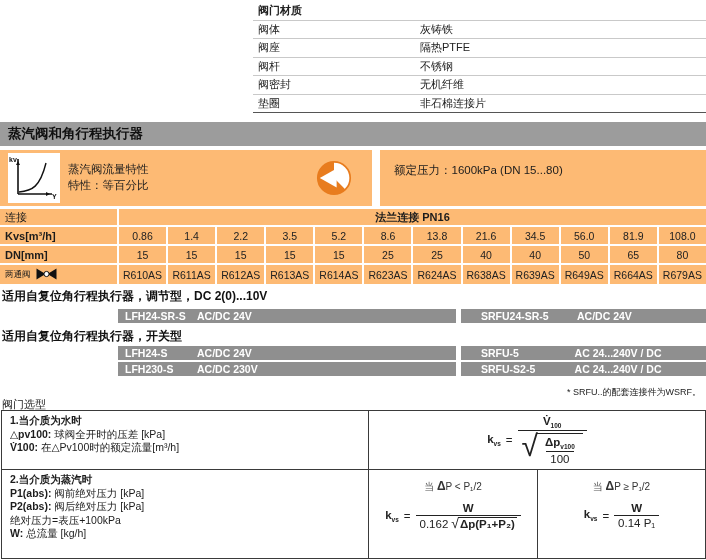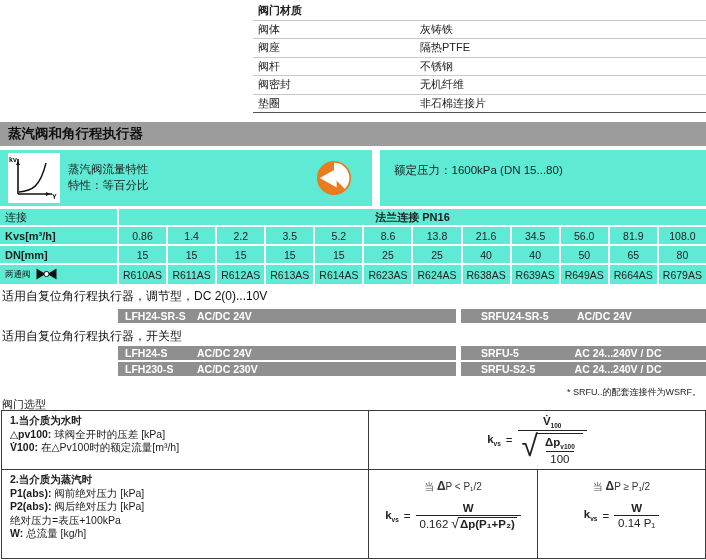--- a/index.html
+++ b/index.html
@@ -12,39 +12,39 @@
   .materials{position:absolute;left:253px;top:2px;width:453px;}
   .mat-row{height:17.5px;display:flex;align-items:center;border-bottom:1px solid #c9c9c9;}
   .mat-row.last{border-bottom:1.6px solid #555;}
   .mat-label{width:162px;padding-left:5px;color:#222;}
   .mat-title{font-weight:bold;}
   .mat-value{color:#222;}
   
   .section-bar{position:absolute;left:0;top:122px;width:706px;height:24px;background:#9c9c9c;
     color:#111;font-weight:bold;font-size:13.5px;line-height:24px;padding-left:8px;box-sizing:border-box;}
   
-  .peach{background:#5eead4;}
+  .peach{background:#fdba74;}
   .feature-left{position:absolute;left:0;top:150px;width:372px;height:56px;}
   .feature-right{position:absolute;left:380px;top:150px;width:326px;height:56px;box-sizing:border-box;padding:13px 0 0 14px;font-size:11.5px;}
   .chart-box{position:absolute;left:8px;top:3px;width:52px;height:50px;background:#fff;}
   .feature-text{position:absolute;left:68px;top:11px;line-height:16px;font-size:11.5px;}
   .logo{position:absolute;left:316px;top:10px;width:36px;height:36px;}
   
   .vtable{position:absolute;left:0;width:706px;display:flex;gap:2px;}
   .vt-label{flex:0 0 117px;box-sizing:border-box;padding-left:5px;display:flex;align-items:center;}
   .vt-cell{flex:1;display:flex;align-items:center;justify-content:center;font-size:10.5px;color:#222;}
   .vt-merged{flex:1;display:flex;align-items:center;justify-content:center;font-weight:bold;}
   .r-conn{top:209px;height:16px;}
   .r-kvs{top:227px;height:17px;}
   .r-dn{top:246px;height:17px;}
   .r-model{top:265px;height:19px;}
   .bold{font-weight:bold;}
   .vt-valve-label{font-size:8.5px;gap:5px;}
   
-  .act-title{position:absolute;left:2px;font-weight:normal;font-size:12px;color:#111;}
+  .act-title{position:absolute;left:2px;font-weight:bold;font-size:12px;color:#111;}
   .gbar{position:absolute;height:14px;background:#8f8f8f;color:#fff;font-weight:bold;
     font-size:10.5px;line-height:14px;display:flex;box-sizing:border-box;}
   .gbar .model{padding-left:7px;}
   .gbar-l{left:118px;width:338px;}
   .gbar-l .model{width:72px;}
   .gbar-r{left:461px;width:245px;}
   .gbar-r .model{width:96px;padding-left:20px;}
   .footnote{position:absolute;top:386px;right:5px;font-size:9px;color:#222;}
   
   .sel-title{position:absolute;left:2px;top:397px;font-size:11px;color:#222;}

